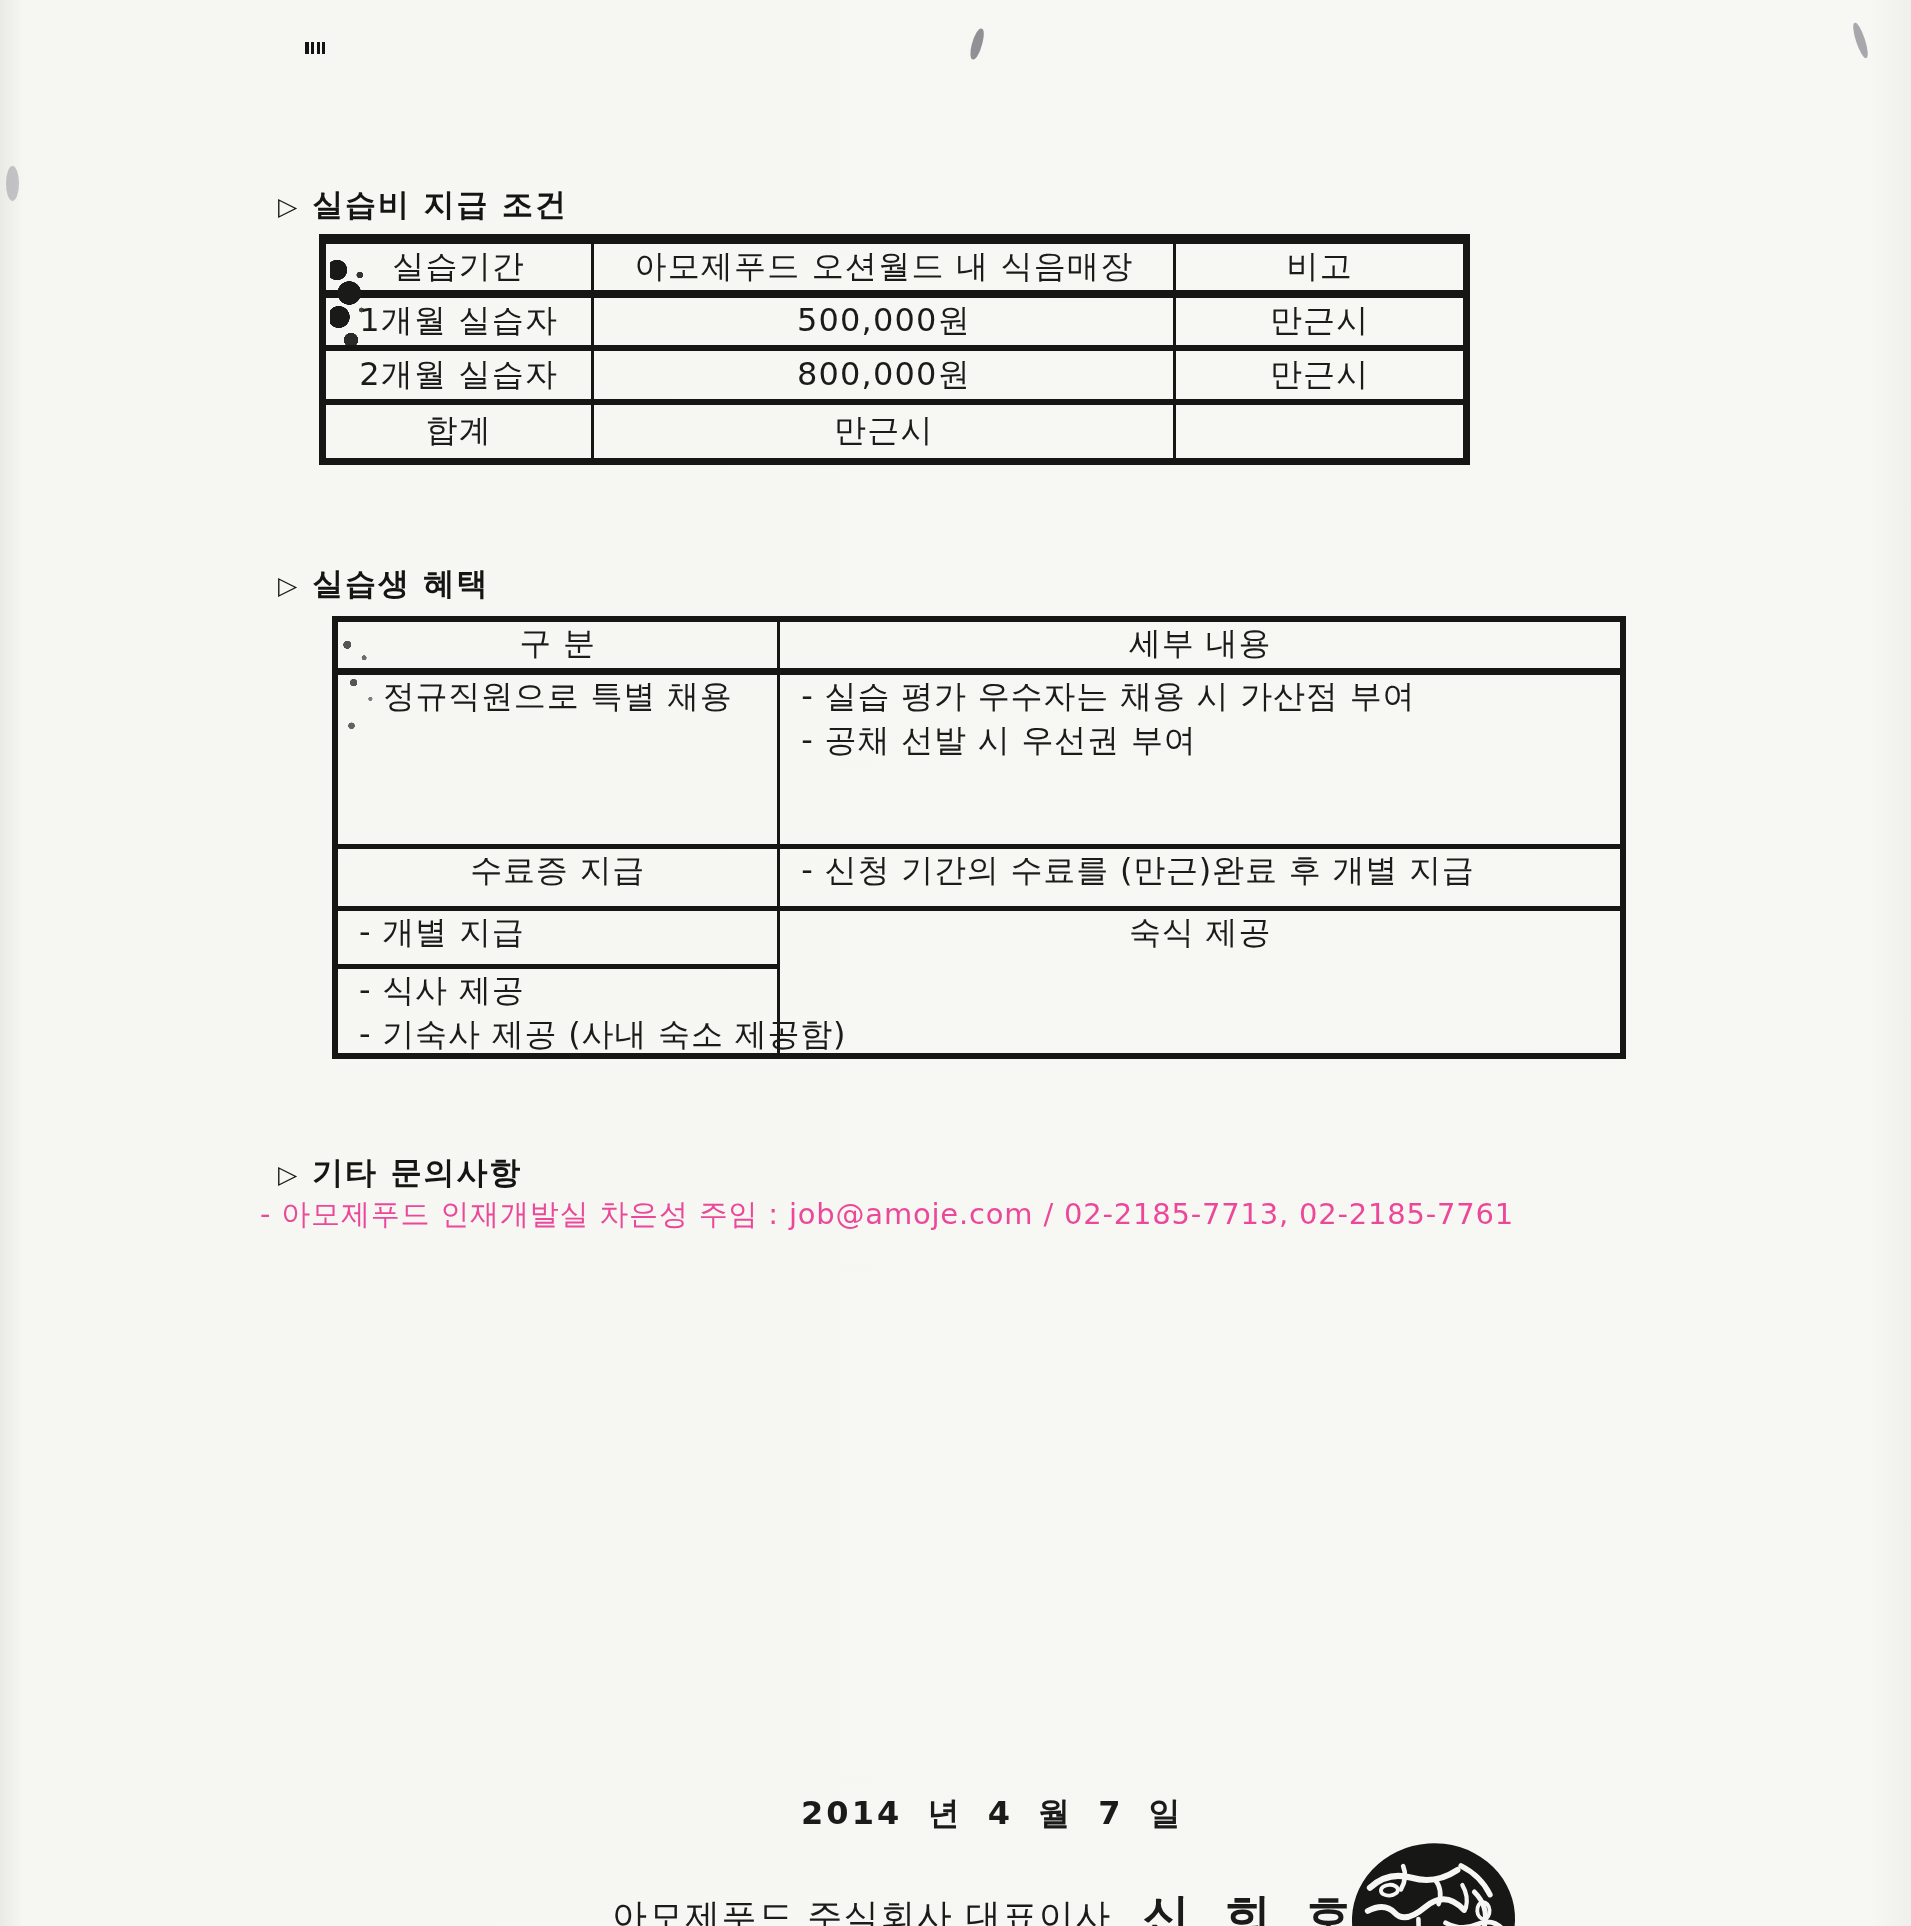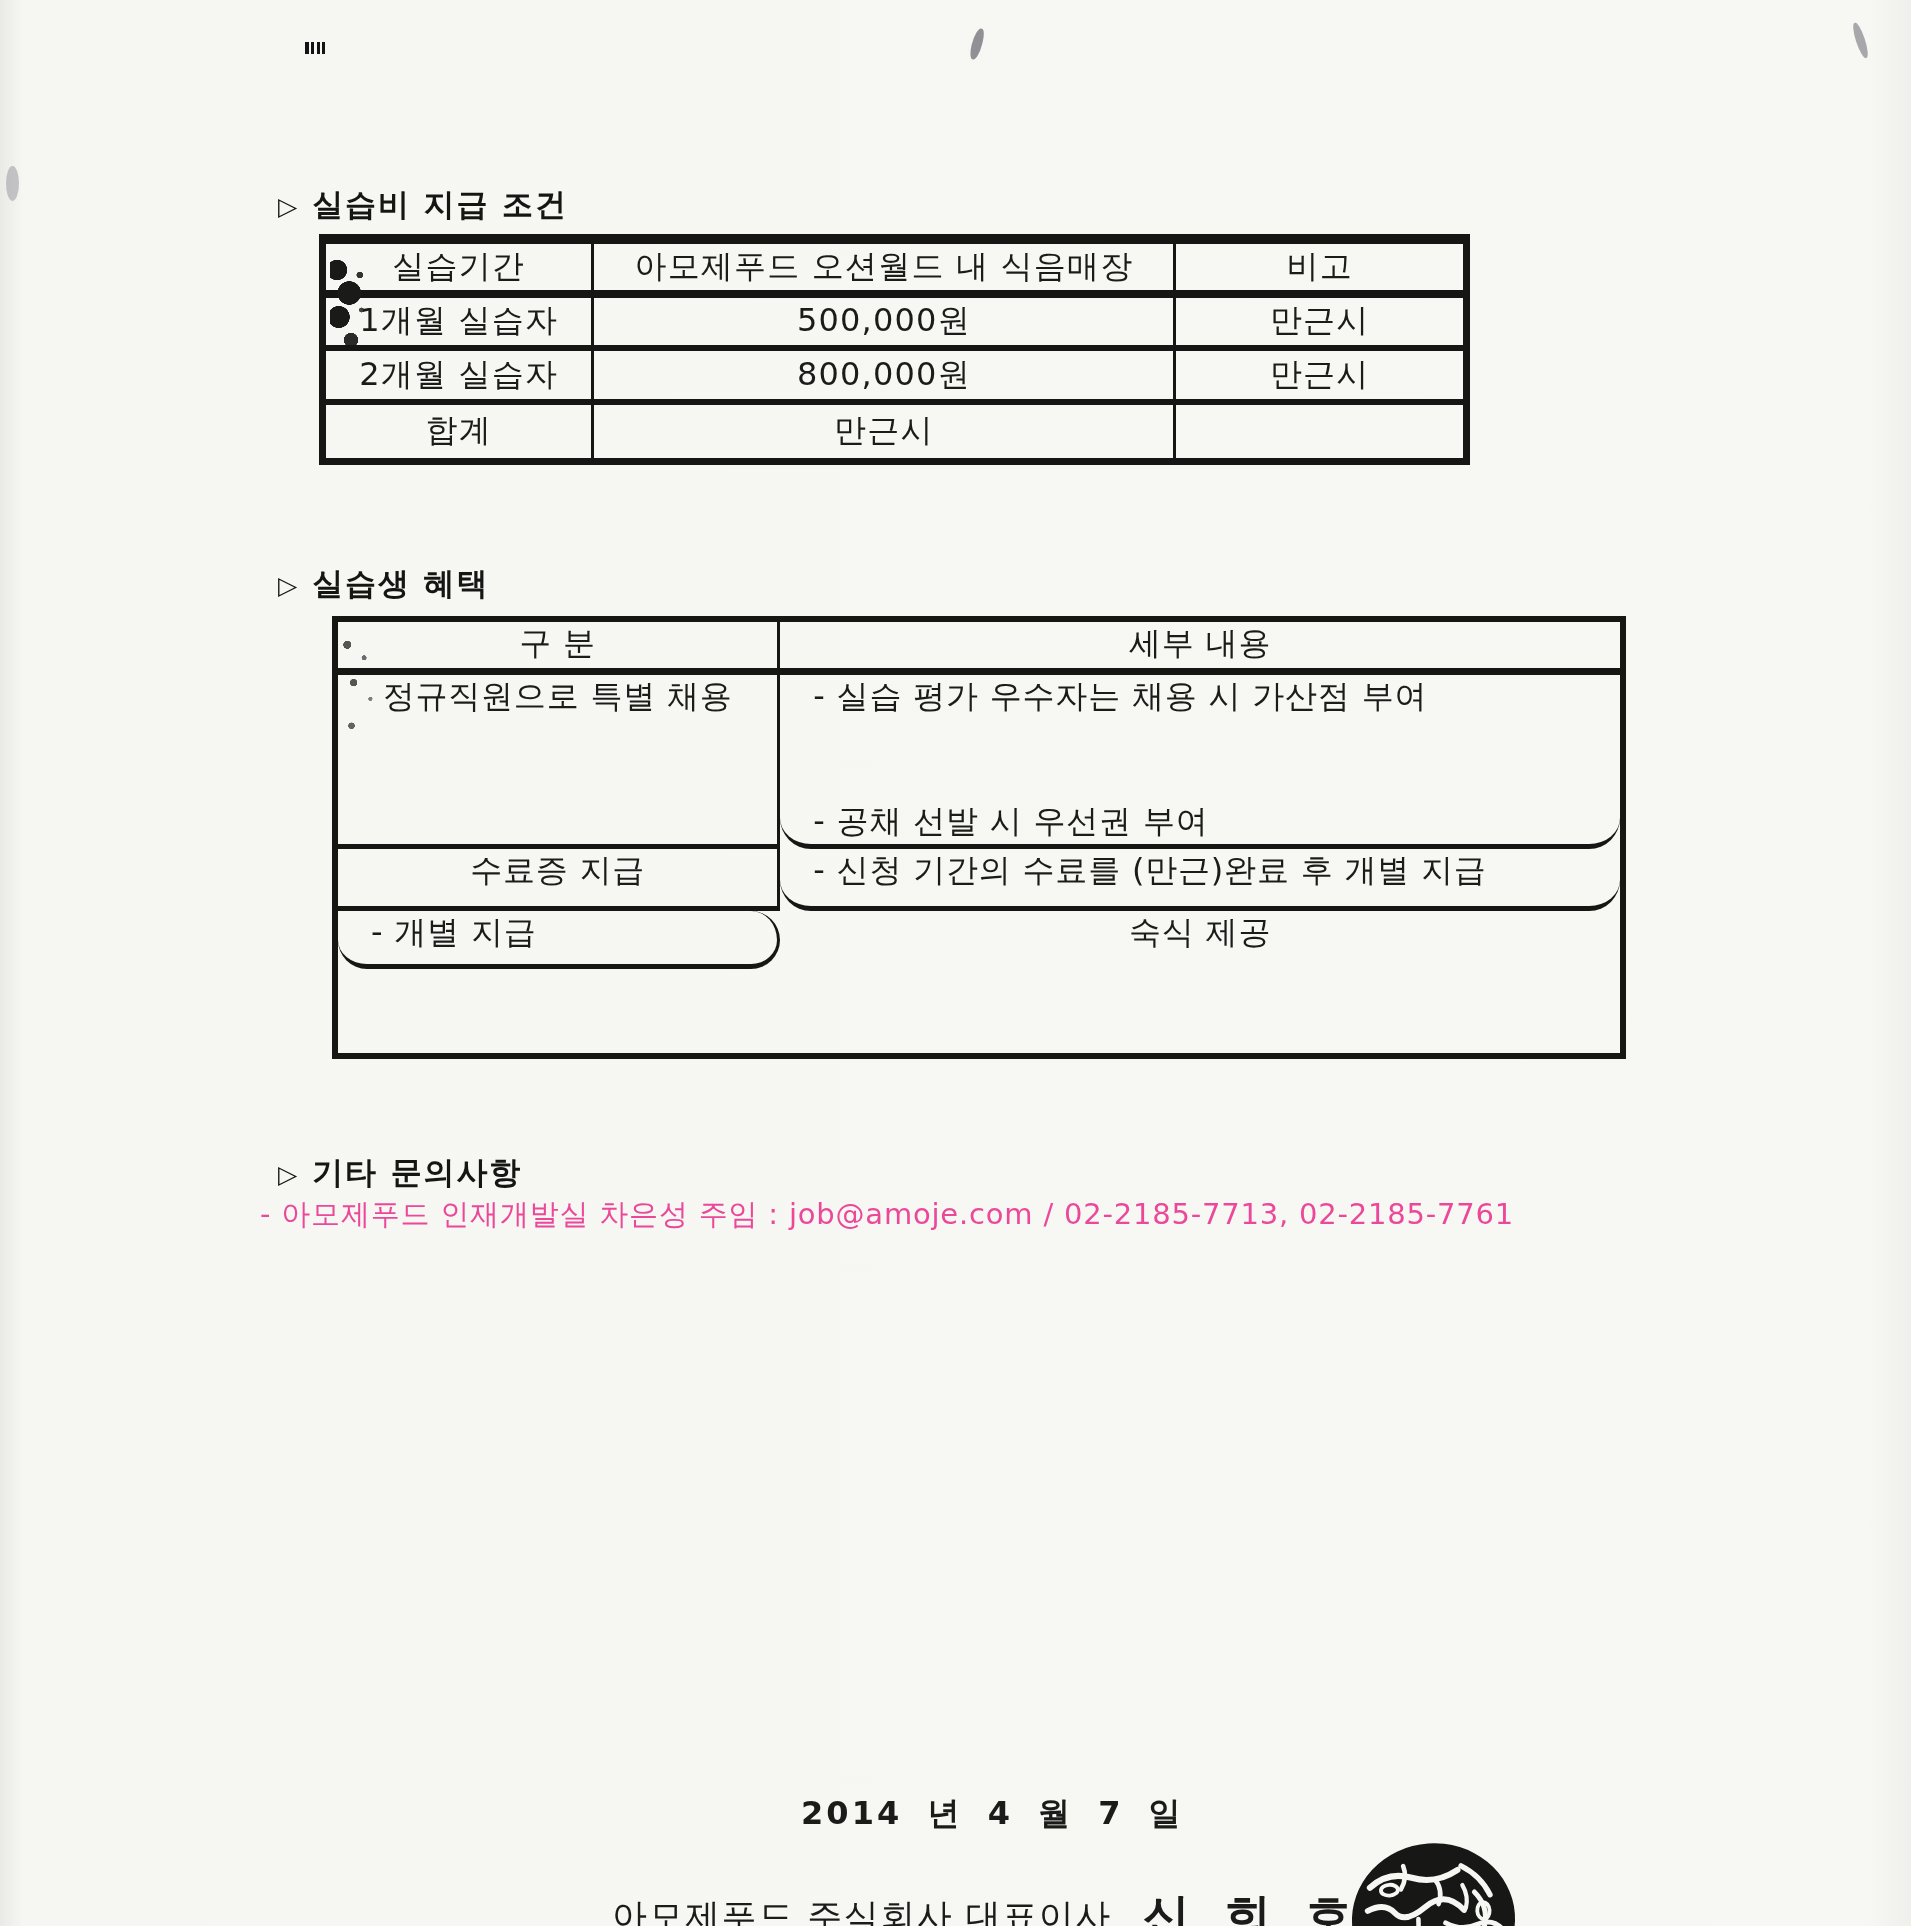--- a/index.html
+++ b/index.html
@@ -54,22 +54,22 @@
     border-right: 3.9px solid #161614;
     border-bottom: 5.8px solid #161614;
     display: flex; align-items: flex-start; justify-content: center;
     font-size: 32px; font-weight: 500; letter-spacing: 0.8px;
     position: relative; white-space: nowrap;
   }
   .t2 .cell:nth-child(2n) { border-right: none; }
   .t2 .cell.lastrow { border-bottom: none; }
   .t2 .cell.hdr { border-bottom-width: 7.3px; }
   .t2 .details {
-    flex-direction: column; align-items: stretch; justify-content: space-between;
-    padding-left: 33px; box-sizing: border-box; border-radius: 31px;
+    flex-direction: column; align-items: stretch; justify-content: flex-start;
+    padding-left: 21px; box-sizing: border-box;
   }
   .t2 .details .dline { text-align: left; }
 
   
   .contact { font-size: 29px; letter-spacing: 0.8px; white-space: nowrap; color: #ec4899; }
 
   
   .dateline { font-size: 32px; font-weight: 700; letter-spacing: 3.1px; word-spacing: 10.8px; white-space: nowrap; }
   .sigline { display: flex; align-items: center; gap: 31px; white-space: nowrap; }
   .sig-company { font-size: 35px; font-weight: 500; letter-spacing: 1.5px; }
@@ -185,20 +185,24 @@
   <div class="cell details">
     <div class="dline">- 신청 기간의 수료를 (만근)완료 후 개별 지급</div>
   </div>
 
   <div class="cell details">
     <div class="dline">- 개별 지급</div>
   </div>
 
   <div class="cell lastrow">
     <span>숙식 제공</span>
+  </div>
+  <div class="cell details lastrow">
+    <div class="dline">- 식사 제공</div>
+    <div class="dline">- 기숙사 제공 (사내 숙소 제공함)</div>
   </div>
 </div>
 
 <div class="abs heading" style="left:278px; top:1152px;">
   <span class="tri">▷</span>
   <span>기타 문의사항</span>
 </div>
 <div class="abs contact" style="left:260px; top:1195px;">- 아모제푸드 인재개발실 차은성 주임 : job@amoje.com / 02-2185-7713, 02-2185-7761</div>
 
 <div class="abs dateline" style="left:801px; top:1792px;">2014 년 4 월 7 일</div>

